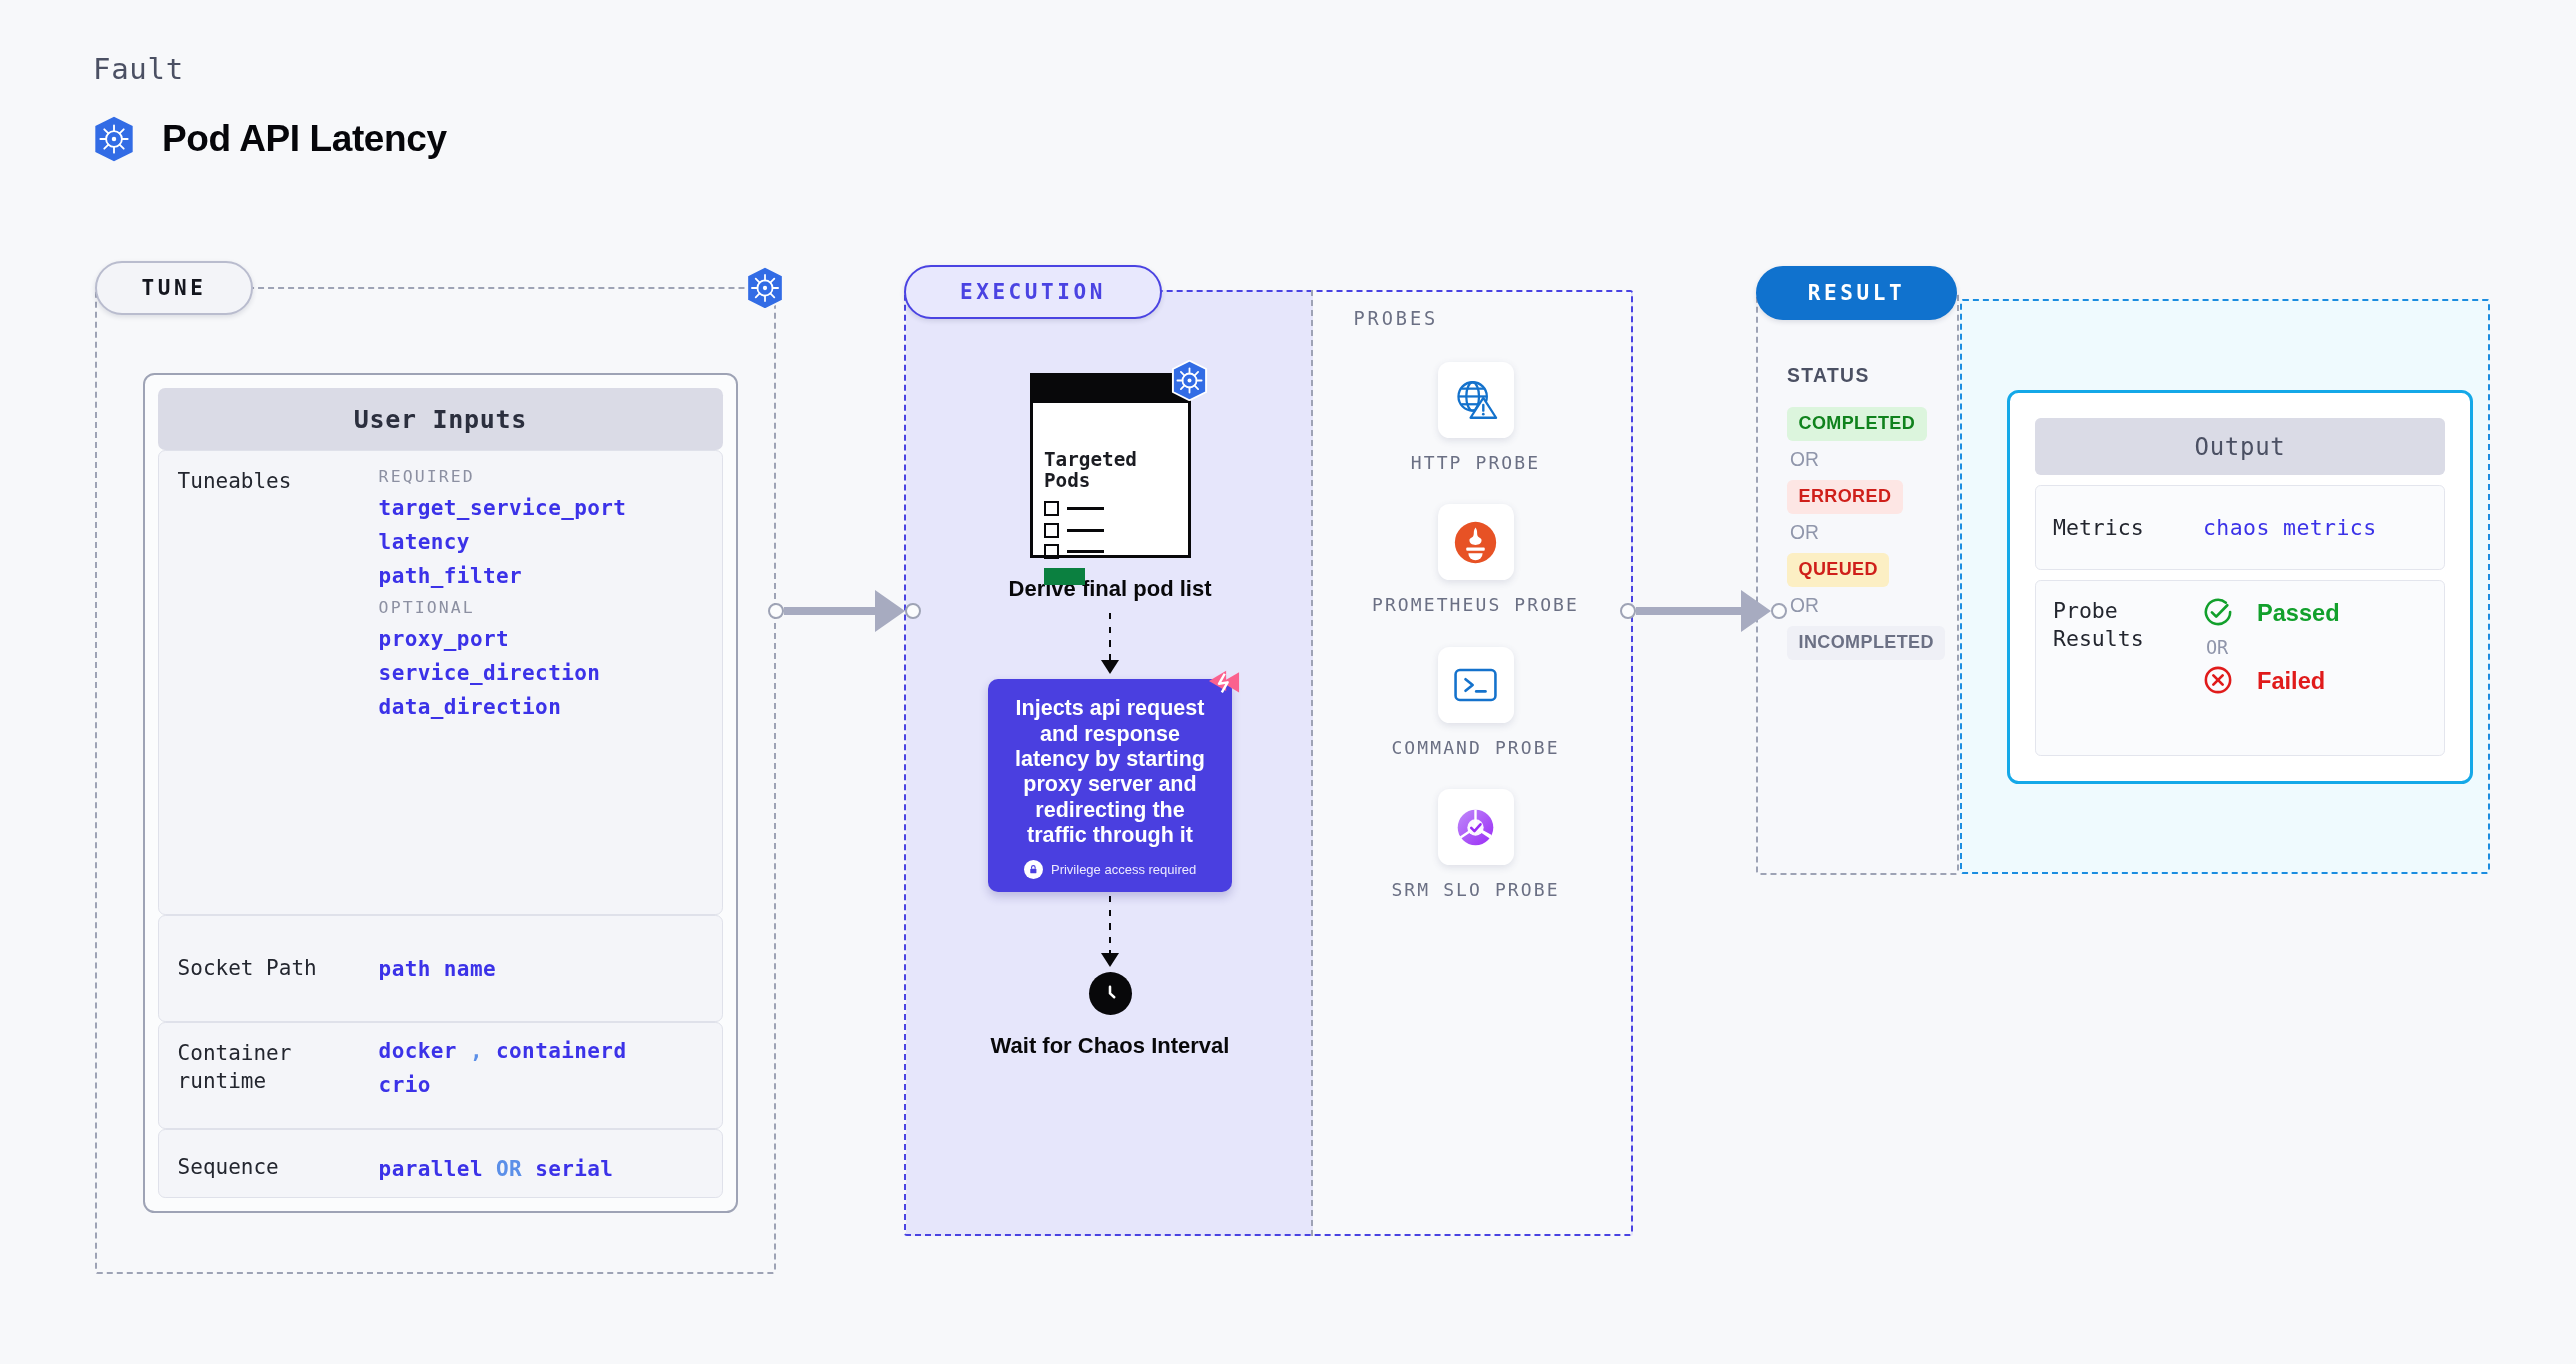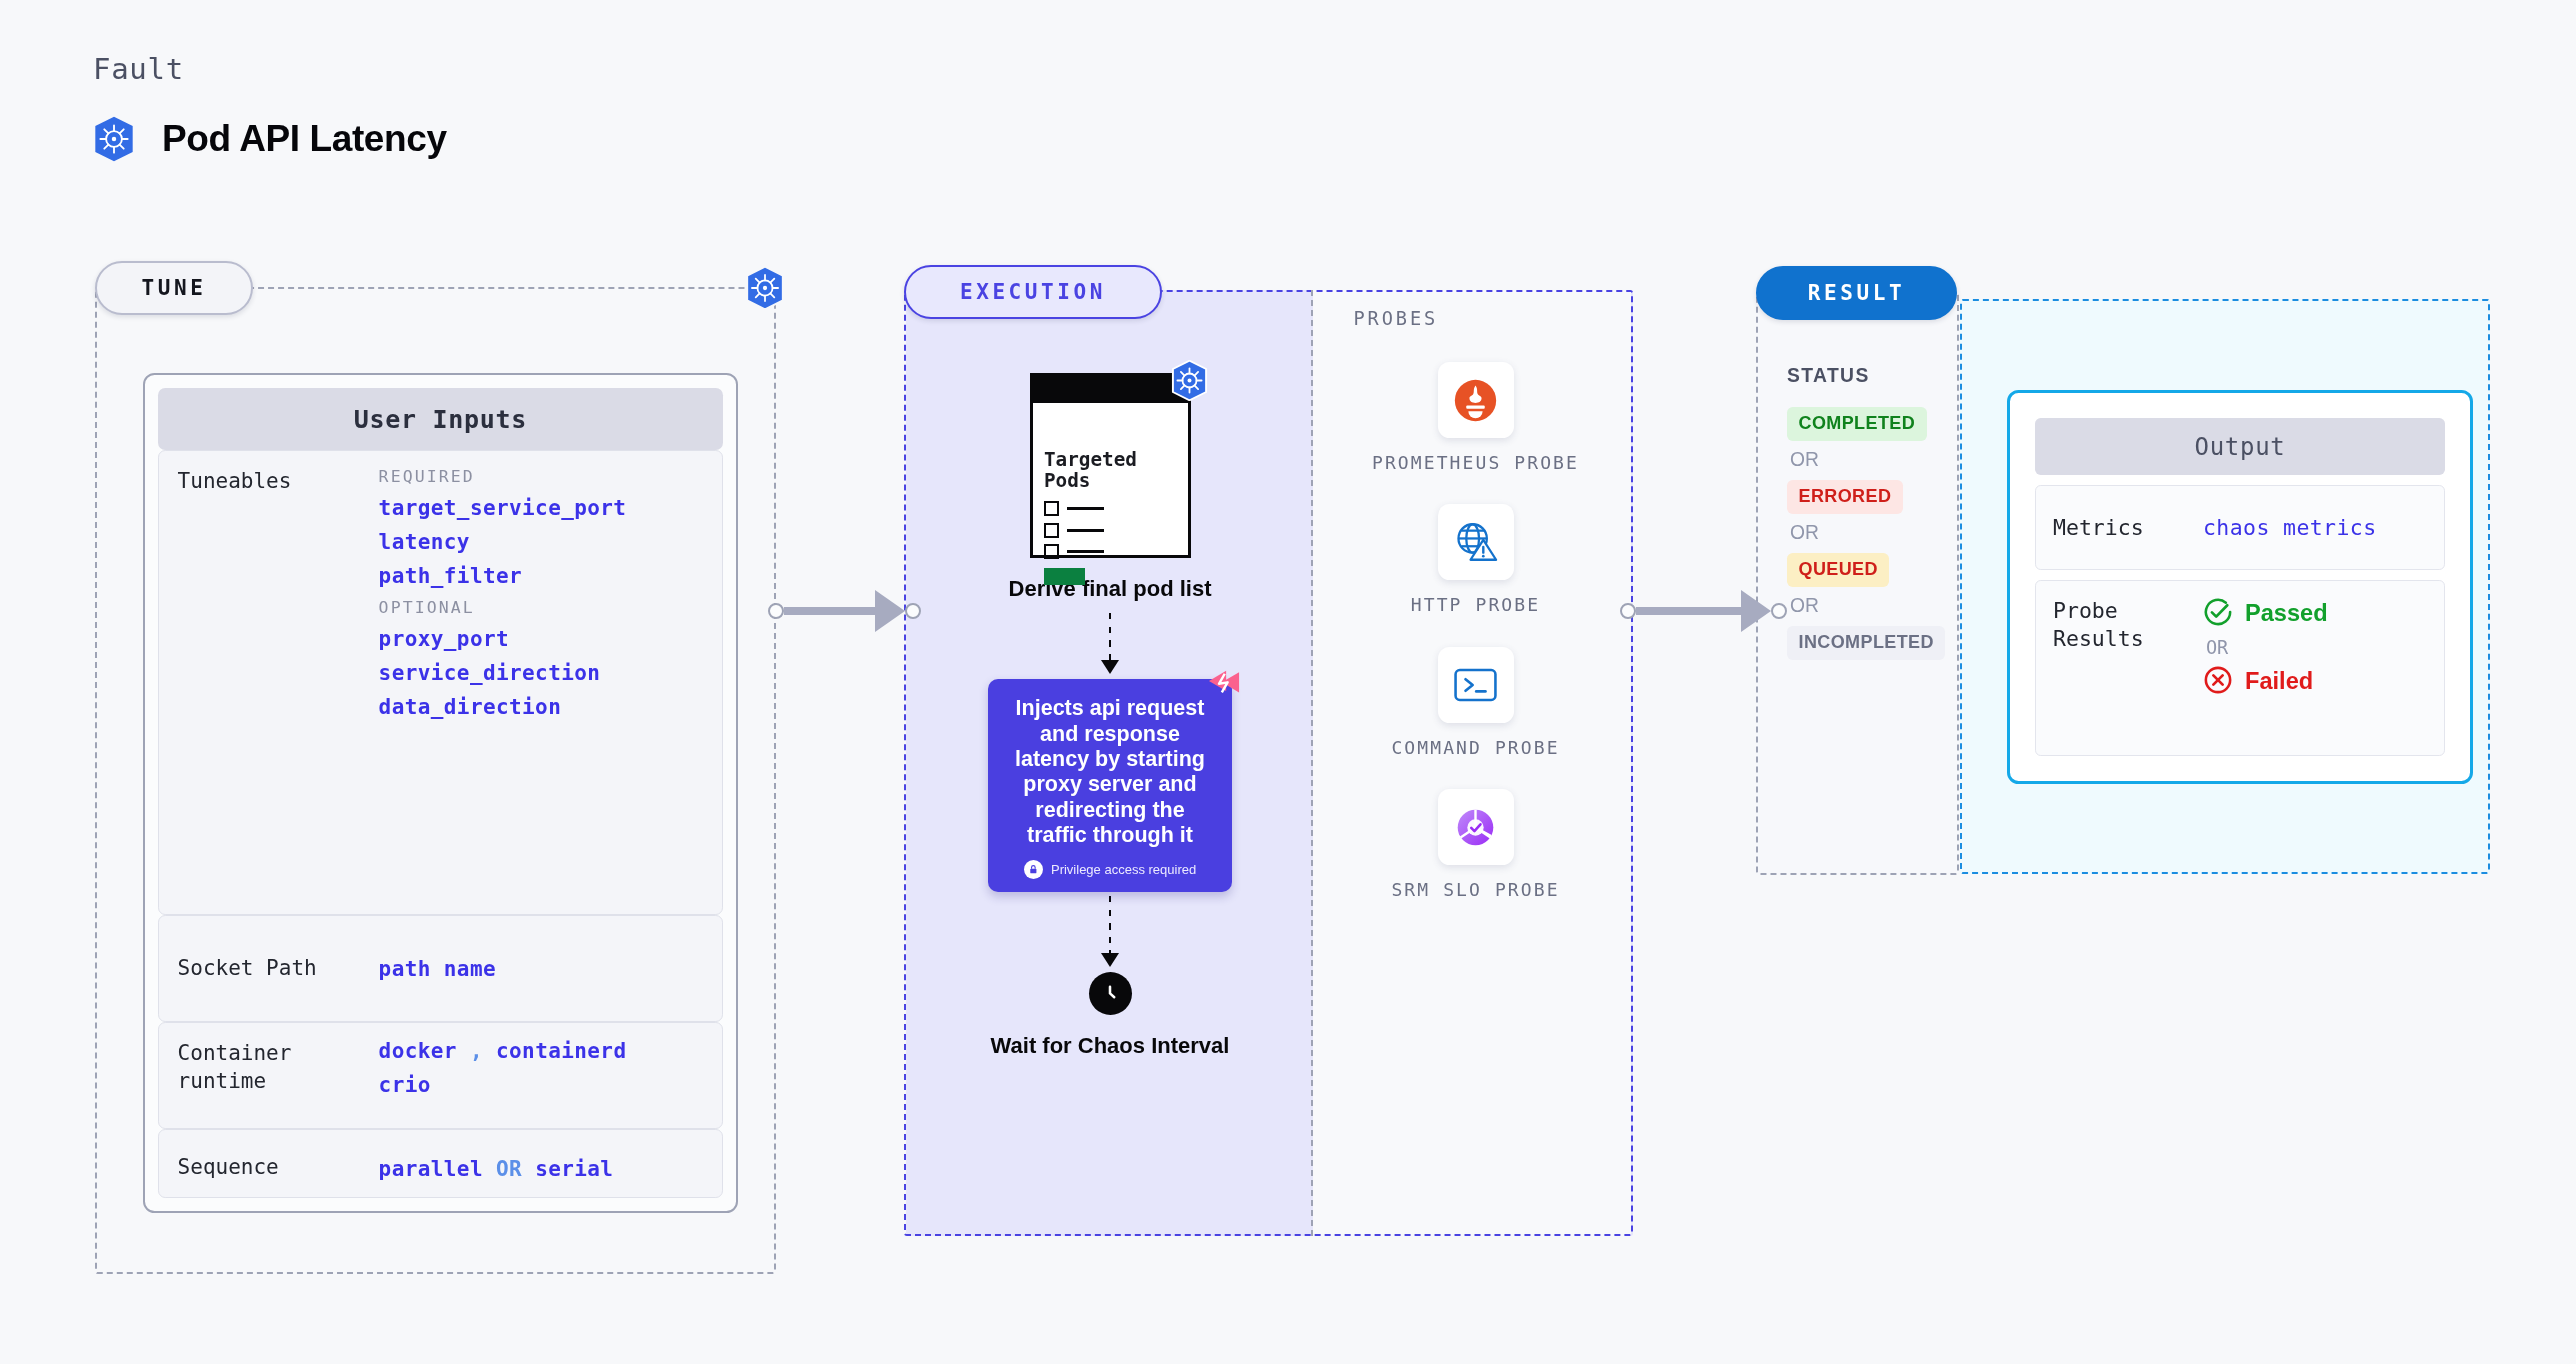--- a/index.html
+++ b/index.html
@@ -252,21 +252,21 @@
     font-family: "DejaVu Sans Mono", monospace;
     font-size: 21.5px; color: #23262f; width: 150px; flex-shrink: 0; line-height: 1.3;
   }
   .out-val {
     font-family: "DejaVu Sans Mono", monospace;
     font-size: 21.5px; color: #3b32e8; letter-spacing: 0.4px;
   }
   .row-metrics { min-height: 85px; align-items: center; }
   .row-probes { flex: 1 1 auto; }
   .pr-list { display: flex; flex-direction: column; gap: 7.2px; }
-  .pr-item { display: flex; align-items: center; gap: 12px; }
+  .pr-item { display: flex; align-items: center; gap: 24px; }
   .pr-pass {
     font-family: "Liberation Sans", sans-serif; font-size: 23.6px;
     font-weight: bold; color: #12a02c;
   }
   .pr-fail {
     font-family: "Liberation Sans", sans-serif; font-size: 23.6px;
     font-weight: bold; color: #e01b1b;
   }
   .pr-or {
     font-family: "DejaVu Sans Mono", monospace; font-size: 18.6px; color: #9096ab; margin-left: 2.9px;
@@ -452,46 +452,46 @@
     <div class="flow-caption">Wait for Chaos Interval</div>
   </div>
 
   <div class="probes-wrap">
     <div class="probes-title">PROBES</div>
     <div class="probe-list">
 
 
       <div class="probe-item">
         <div class="probe-tile">
-          <svg width="47" height="47" viewBox="0 0 66 66">
-            <circle cx="33" cy="33" r="29" fill="#E75225"></circle>
-            <path d="M33 12c4 6 1 9 3.5 12.5 2 2.8 5 1.5 5 5.5 0 4-3.5 6.5-8.5 6.5s-8.5-2.5-8.5-6.5c0-4 3-2.7 5-5.5C31.9 21 29 18 33 12z" fill="#ffffff"></path>
-            <rect x="20" y="40" width="26" height="4.6" rx="1.4" fill="#ffffff"></rect>
-            <path d="M23 48h20a10 10 0 01-20 0z" fill="#ffffff"></path>
-          </svg>
-        </div>
-        <div class="probe-name">PROMETHEUS PROBE</div>
-      </div>
-
-      <div class="probe-item">
-        <div class="probe-tile">
           <svg width="47" height="44" viewBox="0 0 66 62">
             <g stroke="#1472CC" stroke-width="3.2" fill="none">
               <circle cx="29" cy="26" r="20"></circle>
               <ellipse cx="29" cy="26" rx="9" ry="20"></ellipse>
               <line x1="9" y1="26" x2="49" y2="26"></line>
               <line x1="13" y1="15" x2="45" y2="15"></line>
               <line x1="13" y1="37" x2="45" y2="37"></line>
             </g>
             <path d="M44 28 L62 56 H26 Z" fill="#ffffff" stroke="#1472CC" stroke-width="3.2" stroke-linejoin="round"></path>
             <line x1="44" y1="38" x2="44" y2="46" stroke="#1472CC" stroke-width="3.4" stroke-linecap="round"></line>
             <circle cx="44" cy="51" r="1.9" fill="#1472CC"></circle>
           </svg>
         </div>
         <div class="probe-name">HTTP PROBE</div>
+      </div>
+
+      <div class="probe-item">
+        <div class="probe-tile">
+          <svg width="47" height="47" viewBox="0 0 66 66">
+            <circle cx="33" cy="33" r="29" fill="#E75225"></circle>
+            <path d="M33 12c4 6 1 9 3.5 12.5 2 2.8 5 1.5 5 5.5 0 4-3.5 6.5-8.5 6.5s-8.5-2.5-8.5-6.5c0-4 3-2.7 5-5.5C31.9 21 29 18 33 12z" fill="#ffffff"></path>
+            <rect x="20" y="40" width="26" height="4.6" rx="1.4" fill="#ffffff"></rect>
+            <path d="M23 48h20a10 10 0 01-20 0z" fill="#ffffff"></path>
+          </svg>
+        </div>
+        <div class="probe-name">PROMETHEUS PROBE</div>
       </div>
 
       <div class="probe-item">
         <div class="probe-tile">
           <svg width="47" height="40" viewBox="0 0 66 56">
             <rect x="5" y="7" width="56" height="42" rx="6" stroke="#1472CC" stroke-width="3.6" fill="none"></rect>
             <path d="M19 20 L29 28 L19 36" stroke="#1472CC" stroke-width="3.8" fill="none" stroke-linecap="round" stroke-linejoin="round"></path>
             <line x1="34" y1="37" x2="47" y2="37" stroke="#1472CC" stroke-width="3.8" stroke-linecap="round"></line>
           </svg>
         </div>

